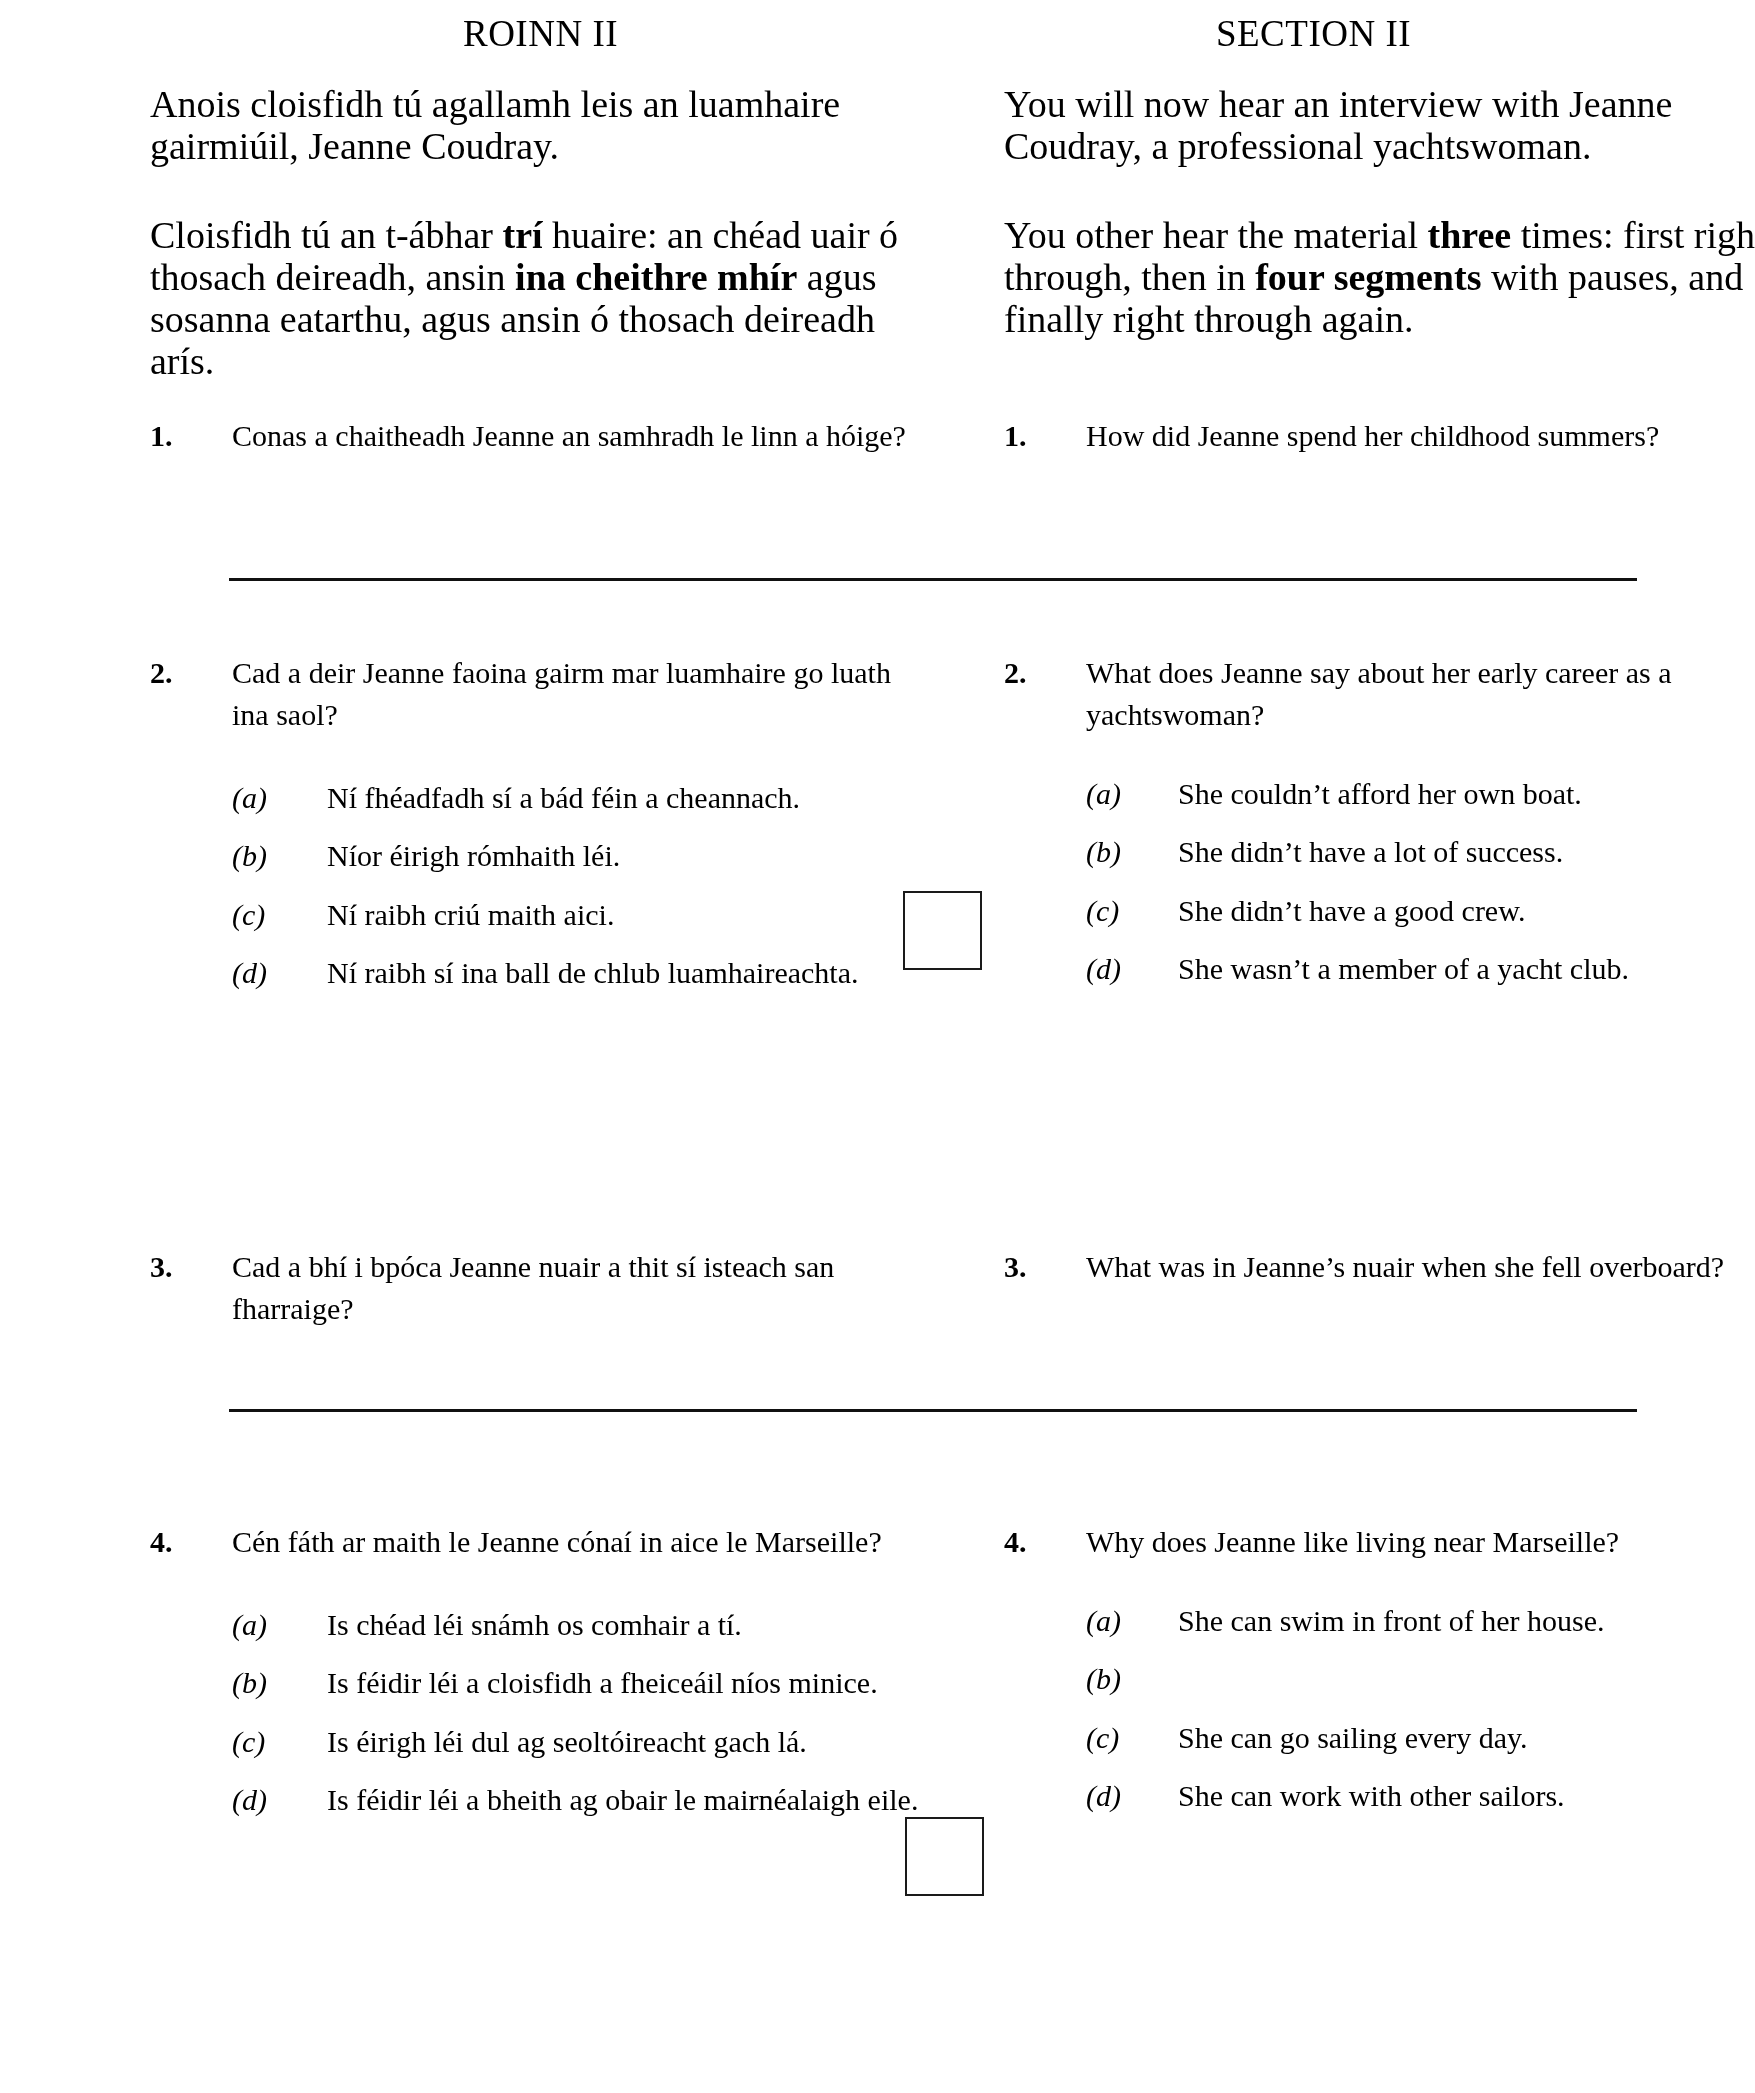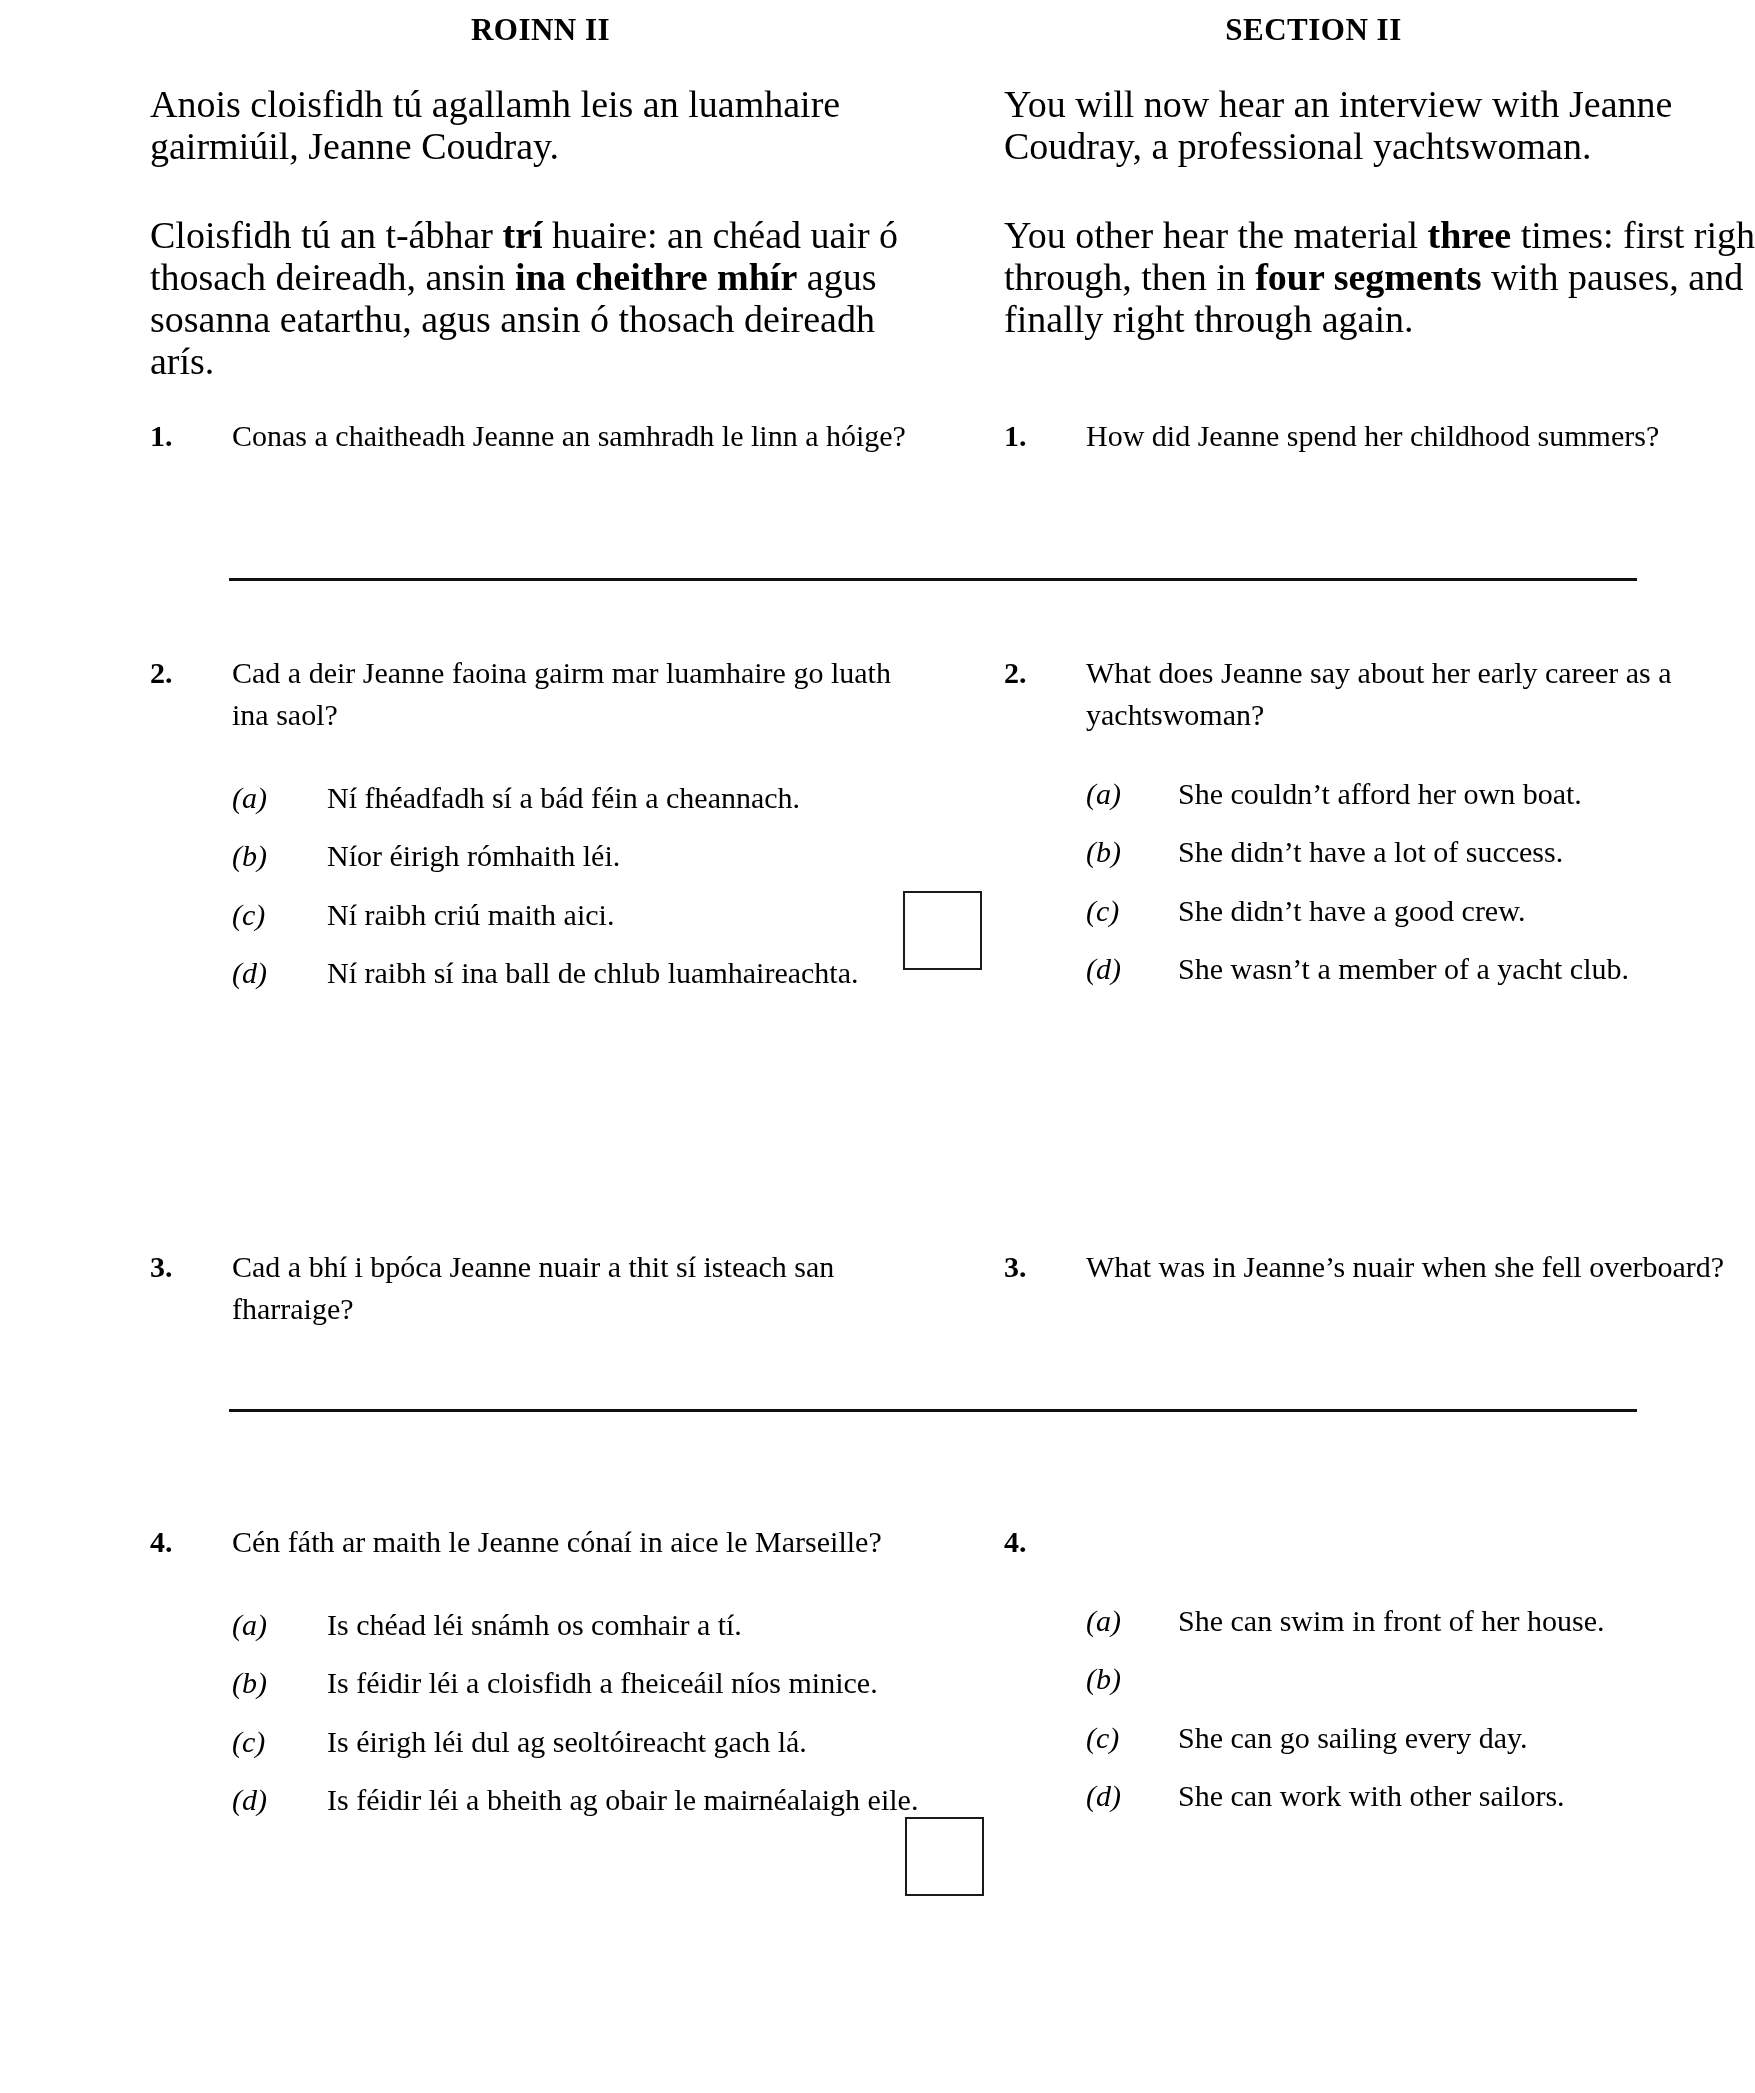--- a/index.html
+++ b/index.html
@@ -18,22 +18,22 @@
 
   .page {
     position: absolute;
     inset: 0;
   }
 
   
   .section-head {
     position: absolute;
     top: 11.6px;
-    font-size: 31px;
-    font-weight: bold;
+    font-size: 37px;
+    font-weight: normal;
     letter-spacing: 0.5px;
     text-align: center;
     white-space: nowrap;
   }
   .section-head.left  { left: 0;    width: 1081px; }
   .section-head.right { left: 734px; width: 1159px; }
 
   
   .col {
     position: absolute;
@@ -234,20 +234,21 @@
     <div class="q" style="top:1246px;">
       <div class="q-row">
         <div class="q-num">3.</div>
         <div class="q-text">What was in Jeanne’s nuair when she fell overboard?</div>
       </div>
     </div>
 
     <div class="q" style="top:1521px;">
       <div class="q-row">
         <div class="q-num">4.</div>
+        <div class="q-text">Why does Jeanne like living near Marseille?</div>
       </div>
       <div class="opts">
         <div class="opt">
           <div class="opt-label">(a)</div>
           <div class="opt-text">She can swim in front of her house.</div>
         </div>
         <div class="opt">
           <div class="opt-label">(b)</div>
         </div>
         <div class="opt">

